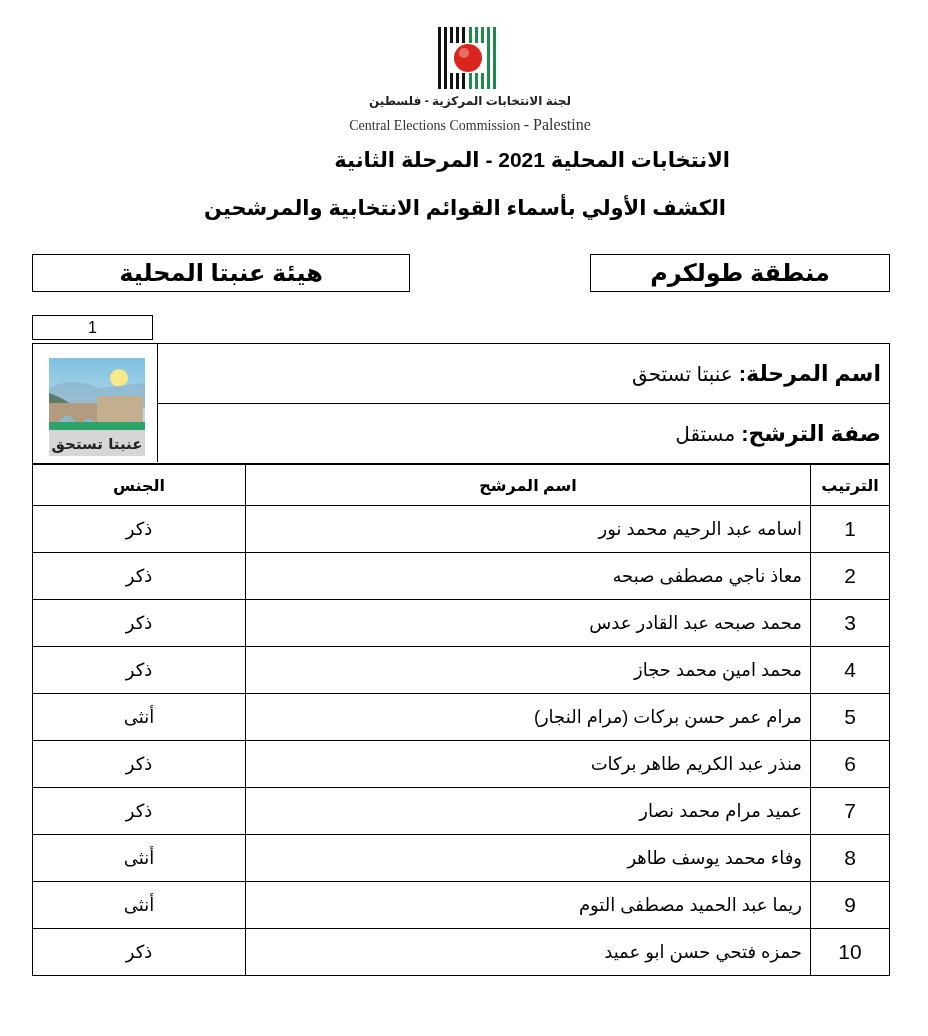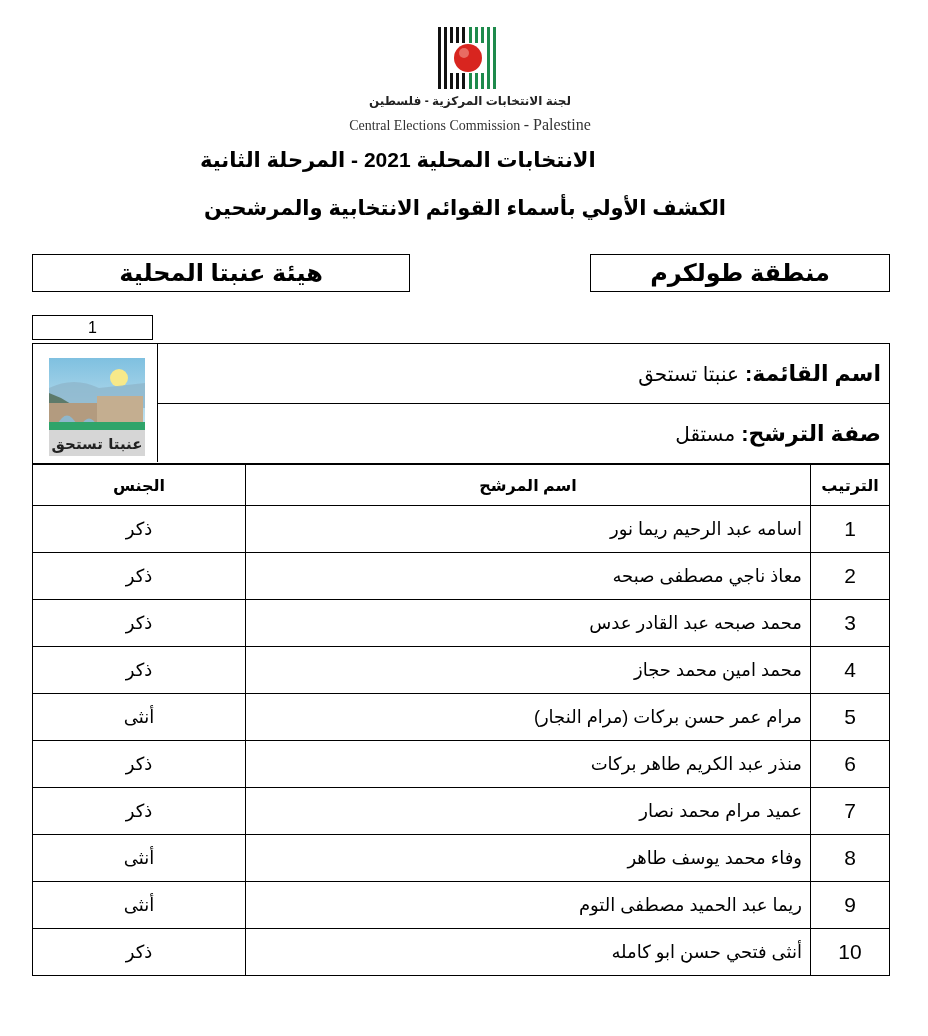--- a/index.html
+++ b/index.html
@@ -1,21 +1,21 @@
 <!DOCTYPE html>
 <html><head>
   <meta charset="utf-8">
   <style>
     html, body { margin: 0; padding: 0; background: #ffffff; }
     body { width: 928px; height: 1036px; position: relative; overflow: hidden; font-family: "Liberation Sans", "DejaVu Sans", sans-serif; color: #000; }
     .logo { position: absolute; left: 437px; top: 27px; width: 62px; height: 62px; }
     .org-ar { position: absolute; left: 330px; width: 280px; top: 94px; text-align: center; font-size: 12px; font-weight: bold; direction: rtl; color: #222; }
     .org-en { position: absolute; left: 330px; width: 280px; top: 116px; text-align: center; font-family: "Liberation Serif", serif; font-size: 14px; color: #333; }
     .org-en small { font-size: 16px; }
-    .title1 { position: absolute; left: 200px; width: 530px; top: 148px; text-align: left; font-size: 21px; font-weight: bold; direction: rtl; }
+    .title1 { position: absolute; left: 200px; width: 530px; top: 148px; text-align: right; font-size: 21px; font-weight: bold; direction: rtl; }
     .title2 { position: absolute; left: 200px; width: 530px; top: 196px; text-align: center; font-size: 21px; font-weight: bold; direction: rtl; }
     .box { position: absolute; border: 1.5px solid #000; box-sizing: border-box; display: flex; align-items: center; justify-content: center; font-weight: bold; font-size: 24px; direction: rtl; }
     .box-body { left: 32px; top: 254px; width: 378px; height: 38px; }
     .box-region { left: 590px; top: 254px; width: 300px; height: 38px; }
     .box-num { left: 32px; top: 315px; width: 121px; height: 25px; font-weight: normal; font-size: 16px; }
     .list-box { position: absolute; left: 32px; top: 343px; width: 858px; height: 121px; border: 1.5px solid #000; box-sizing: border-box; }
     .list-logo-cell { position: absolute; left: 0; top: 0; width: 124px; height: 118px; border-right: 1.5px solid #000; }
     .list-row { position: absolute; left: 124px; right: 0; height: 59px; display: flex; align-items: center; direction: rtl; padding-right: 8px; font-size: 20px; }
     .list-row.r1 { top: 0; border-bottom: 1.5px solid #000; }
     .list-row.r2 { top: 60px; }
@@ -82,41 +82,41 @@
       <rect x="0" y="45" width="50" height="22" fill="#b39b7f"></rect>
       <path d="M8 67 Q18 48 28 67 Z" fill="#8fb7cc"></path>
       <path d="M32 67 Q40 54 48 67 Z" fill="#8fb7cc"></path>
       <rect x="48" y="38" width="46" height="29" fill="#c4ae90"></rect>
       <rect x="0" y="64" width="96" height="8" fill="#2fa46a"></rect>
       <rect x="0" y="72" width="96" height="26" fill="#d6d6d6"></rect>
       <text x="48" y="91" text-anchor="middle" font-size="15" font-weight="bold" font-family="DejaVu Sans, sans-serif" fill="#222" direction="rtl">عنبتا تستحق</text>
     </svg>
   </div>
   <div class="list-row r1">
-    <span class="lbl">اسم القائمة:</span>
+    <span class="lbl">اسم المرحلة:</span>
     <span class="val">عنبتا تستحق</span>
   </div>
   <div class="list-row r2">
     <span class="lbl">صفة الترشح:</span>
     <span class="val">مستقل</span>
   </div>
 </div>
 
 <table class="cands">
   <thead>
     <tr>
       <th class="c-rank">الترتيب</th>
       <th class="c-name">اسم المرشح</th>
       <th class="c-gender">الجنس</th>
     </tr>
   </thead>
   <tbody>
     <tr>
         <td class="c-rank">1</td>
-        <td class="c-name">اسامه عبد الرحيم ريما نور</td>
+        <td class="c-name">اسامه عبد الرحيم محمد نور</td>
         <td class="c-gender">ذكر</td>
       </tr>
     <tr>
         <td class="c-rank">2</td>
         <td class="c-name">معاذ ناجي مصطفى صبحه</td>
         <td class="c-gender">ذكر</td>
       </tr>
     <tr>
         <td class="c-rank">3</td>
         <td class="c-name">محمد صبحه عبد القادر عدس</td>
@@ -147,17 +147,17 @@
         <td class="c-name">وفاء محمد يوسف طاهر</td>
         <td class="c-gender">أنثى</td>
       </tr>
     <tr>
         <td class="c-rank">9</td>
         <td class="c-name">ريما عبد الحميد مصطفى التوم</td>
         <td class="c-gender">أنثى</td>
       </tr>
     <tr>
         <td class="c-rank">10</td>
-        <td class="c-name">أنثى فتحي حسن ابو كامله</td>
+        <td class="c-name">حمزه فتحي حسن ابو عميد</td>
         <td class="c-gender">ذكر</td>
       </tr>
   </tbody>
 </table>
 
 </body></html>

